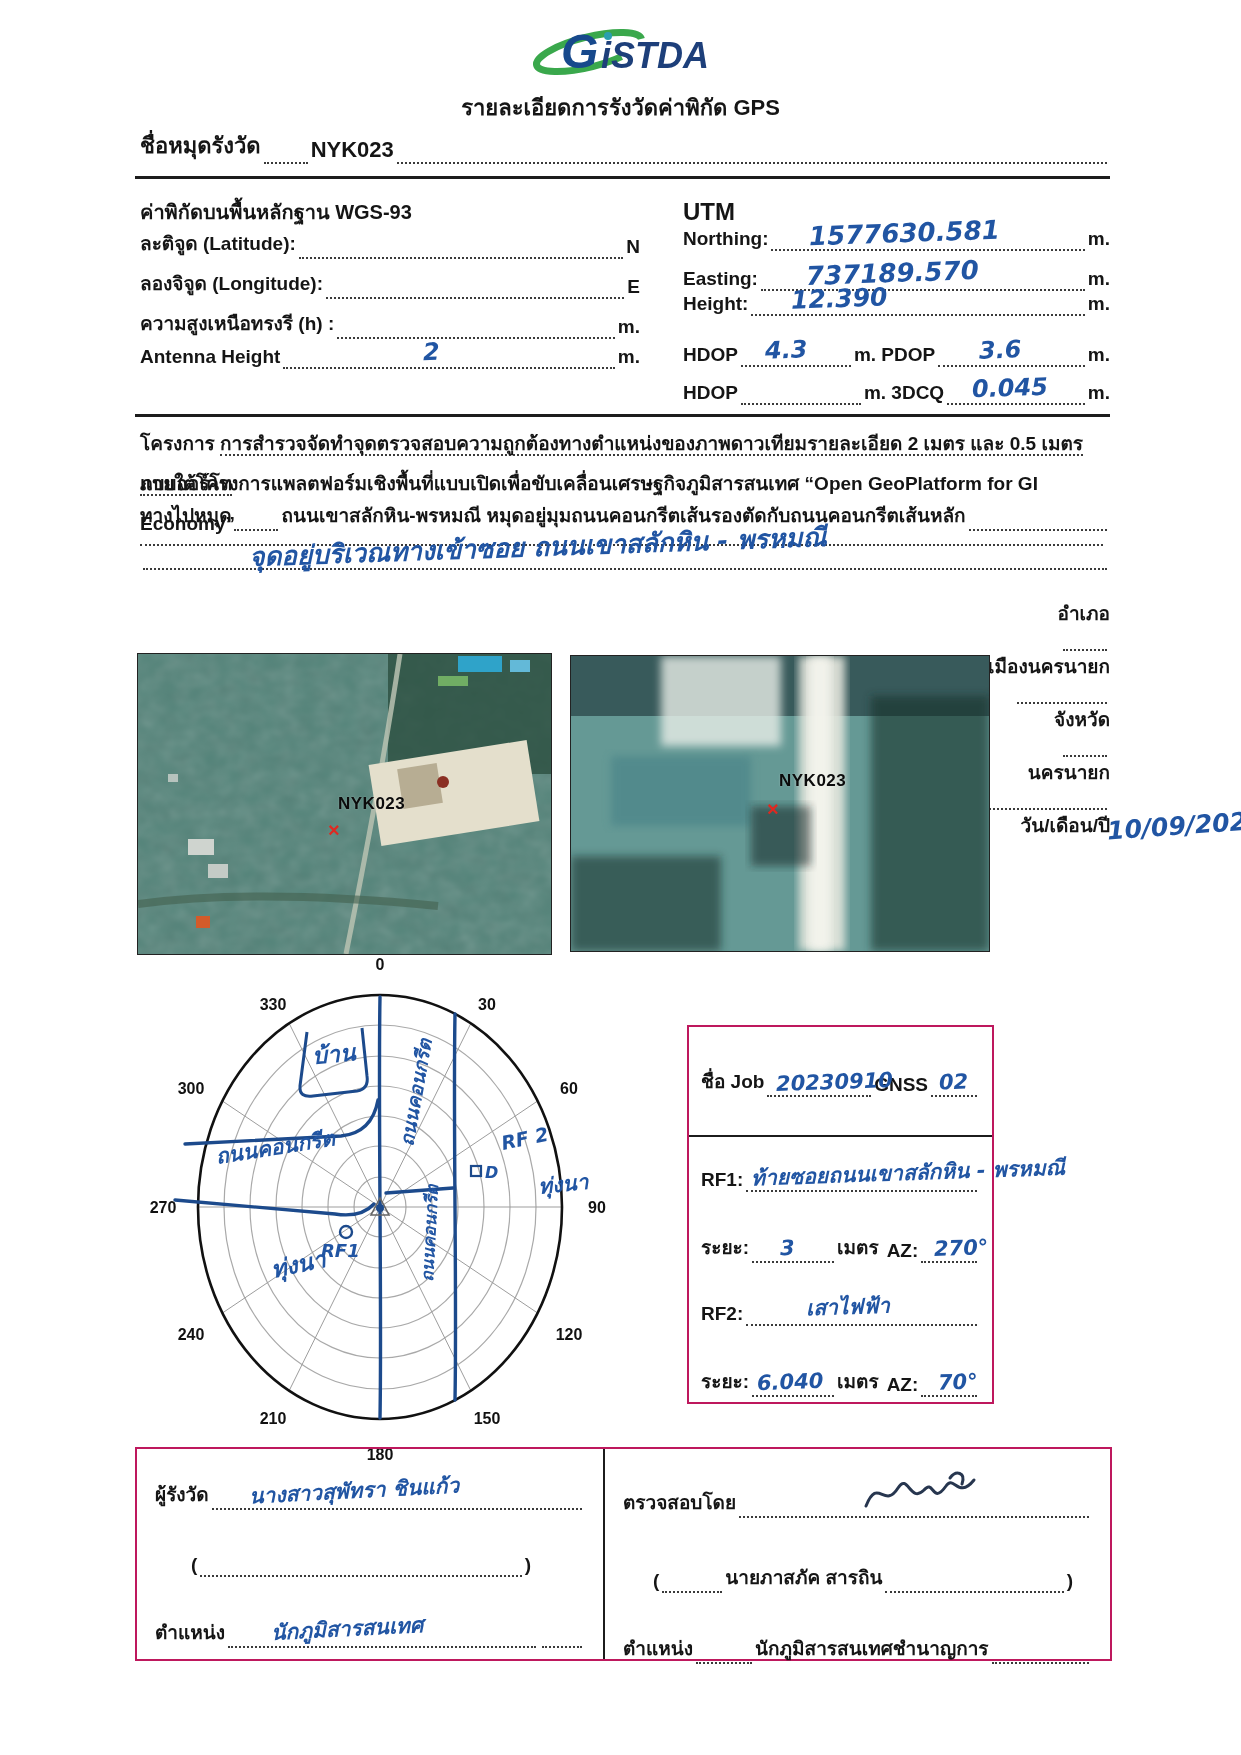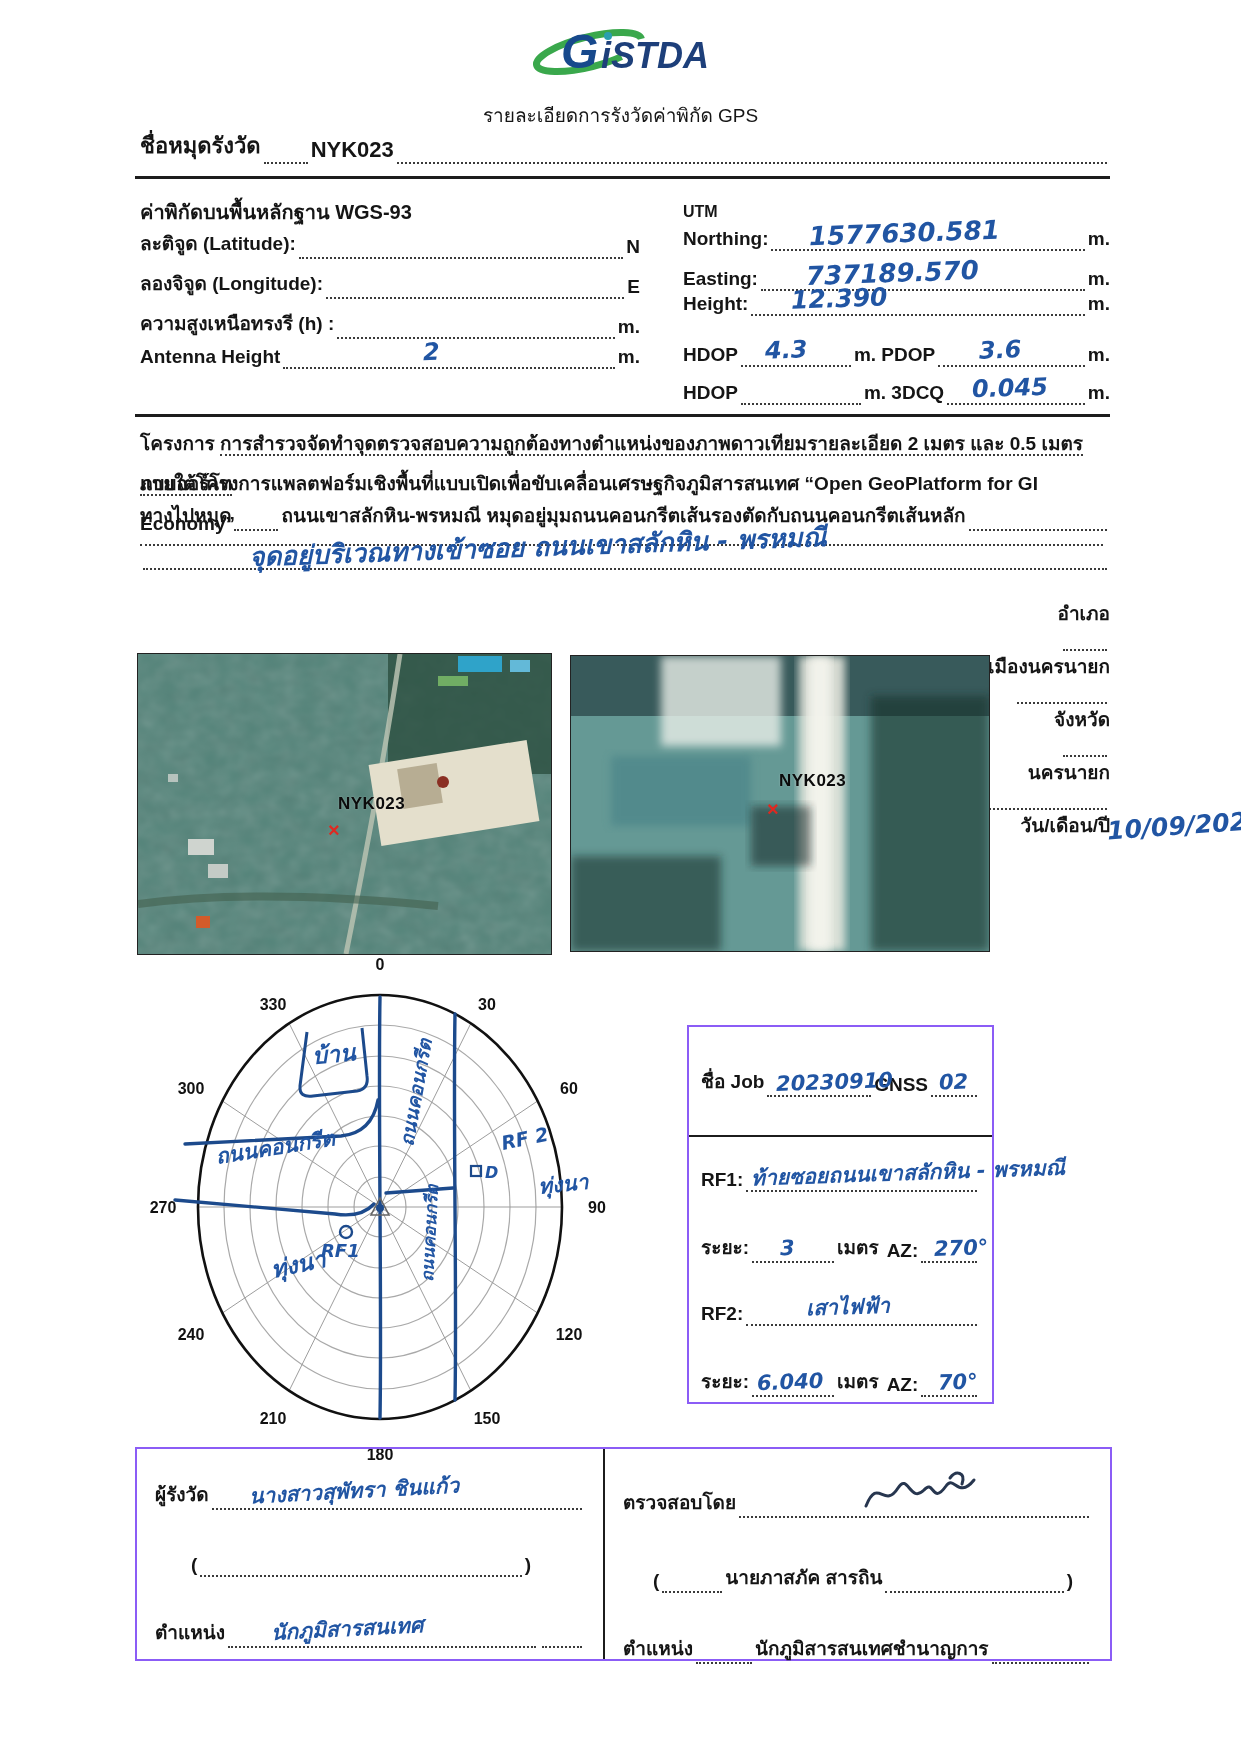--- a/index.html
+++ b/index.html
@@ -10,40 +10,40 @@
   .row .lbl{padding-bottom:1px;}
   .leader{border-bottom:2px dotted #3a3a3a;height:20px;margin:0 3px;position:relative;}
   .grow{flex:1;}
   .w40{width:44px;}
   .hand{position:absolute;bottom:1px;color:#2155a3;font-style:italic;font-weight:600;
         font-family:"DejaVu Sans",sans-serif;font-size:24px;transform:rotate(-2deg);white-space:nowrap;}
   .hand.small{font-size:21px;}
   .hline{position:absolute;background:#1c1c1c;}
   .underdot{border-bottom:2px dotted #3a3a3a;}
   .ptext{position:absolute;font-size:19px;font-weight:600;line-height:40px;}
-  .box{position:absolute;border:2px solid #8b5cf6;}
+  .box{position:absolute;border:2px solid #be185d;}
   .satwrap{position:absolute;border:1px solid #222;overflow:hidden;background:#1d3a33;}
   .satlabel{position:absolute;color:#0b0b0b;font-weight:bold;font-size:17px;letter-spacing:.5px;text-shadow:0 0 2px #ffffff55;}
   .satx{position:absolute;color:#e02820;font-weight:bold;font-size:20px;}
   .annot{fill:#2155a3;font-style:italic;font-weight:bold;font-family:"DejaVu Sans",sans-serif;}
   .tick{fill:#111;font-weight:bold;font-size:16px;font-family:"Liberation Sans",sans-serif;}
 </style>
 </head>
 <body>
 
 <div class="page">
 
   <div style="position:absolute;left:0;top:18px;width:1241px;text-align:center;">
     <svg width="240" height="66" viewBox="0 0 240 66" style="display:inline-block">
       <ellipse cx="88" cy="34" rx="54" ry="15" fill="none" stroke="#3aa84c" stroke-width="7" transform="rotate(-14 88 34)" stroke-dasharray="230 40" stroke-dashoffset="-28"></ellipse>
       <text x="60" y="50" font-size="48" font-weight="bold" font-style="italic" fill="#17498c" font-family="Liberation Sans,sans-serif">G</text>
       <text x="100" y="50" font-size="36" font-weight="bold" font-style="italic" fill="#1d3f7a" font-family="Liberation Sans,sans-serif">iSTDA</text>
       <circle cx="107" cy="18" r="4" fill="#2a9fb0"></circle>
     </svg>
-    <div style="font-size:19px;font-weight:normal;margin-top:12px;">รายละเอียดการรังวัดค่าพิกัด GPS</div>
+    <div style="font-size:22px;font-weight:bold;margin-top:2px;">รายละเอียดการรังวัดค่าพิกัด GPS</div>
   </div>
 
   <div class="row" style="left:140px;top:128px;width:970px;font-size:22px;font-weight:bold;">
     <span class="lbl">ชื่อหมุดรังวัด</span>
     <span class="leader w40"></span>
     <span class="lbl">NYK023</span>
     <span class="leader grow"></span>
   </div>
   <div class="hline" style="left:135px;top:176px;width:975px;height:3px;"></div>
 
@@ -65,21 +65,21 @@
     <span class="lbl">m.</span>
   </div>
   <div class="row" style="left:140px;top:346px;width:500px;">
     <span class="lbl">Antenna Height</span>
     <span class="leader grow">
       <span class="hand" style="left:42%;">2</span>
     </span>
     <span class="lbl">m.</span>
   </div>
 
-  <div class="ptext" style="left:683px;top:192px;font-size:16px;font-weight:bold;">UTM</div>
+  <div class="ptext" style="left:683px;top:192px;font-size:24px;font-weight:bold;">UTM</div>
 
   <div class="row" style="left:683px;top:228px;width:427px;">
     <span class="lbl">Northing:</span>
     <span class="leader grow">
       <span class="hand" style="left:12%;font-size:26px;">1577630.581</span>
     </span>
     <span class="lbl">m.</span>
   </div>
   <div class="row" style="left:683px;top:268px;width:427px;">
     <span class="lbl">Easting:</span>

